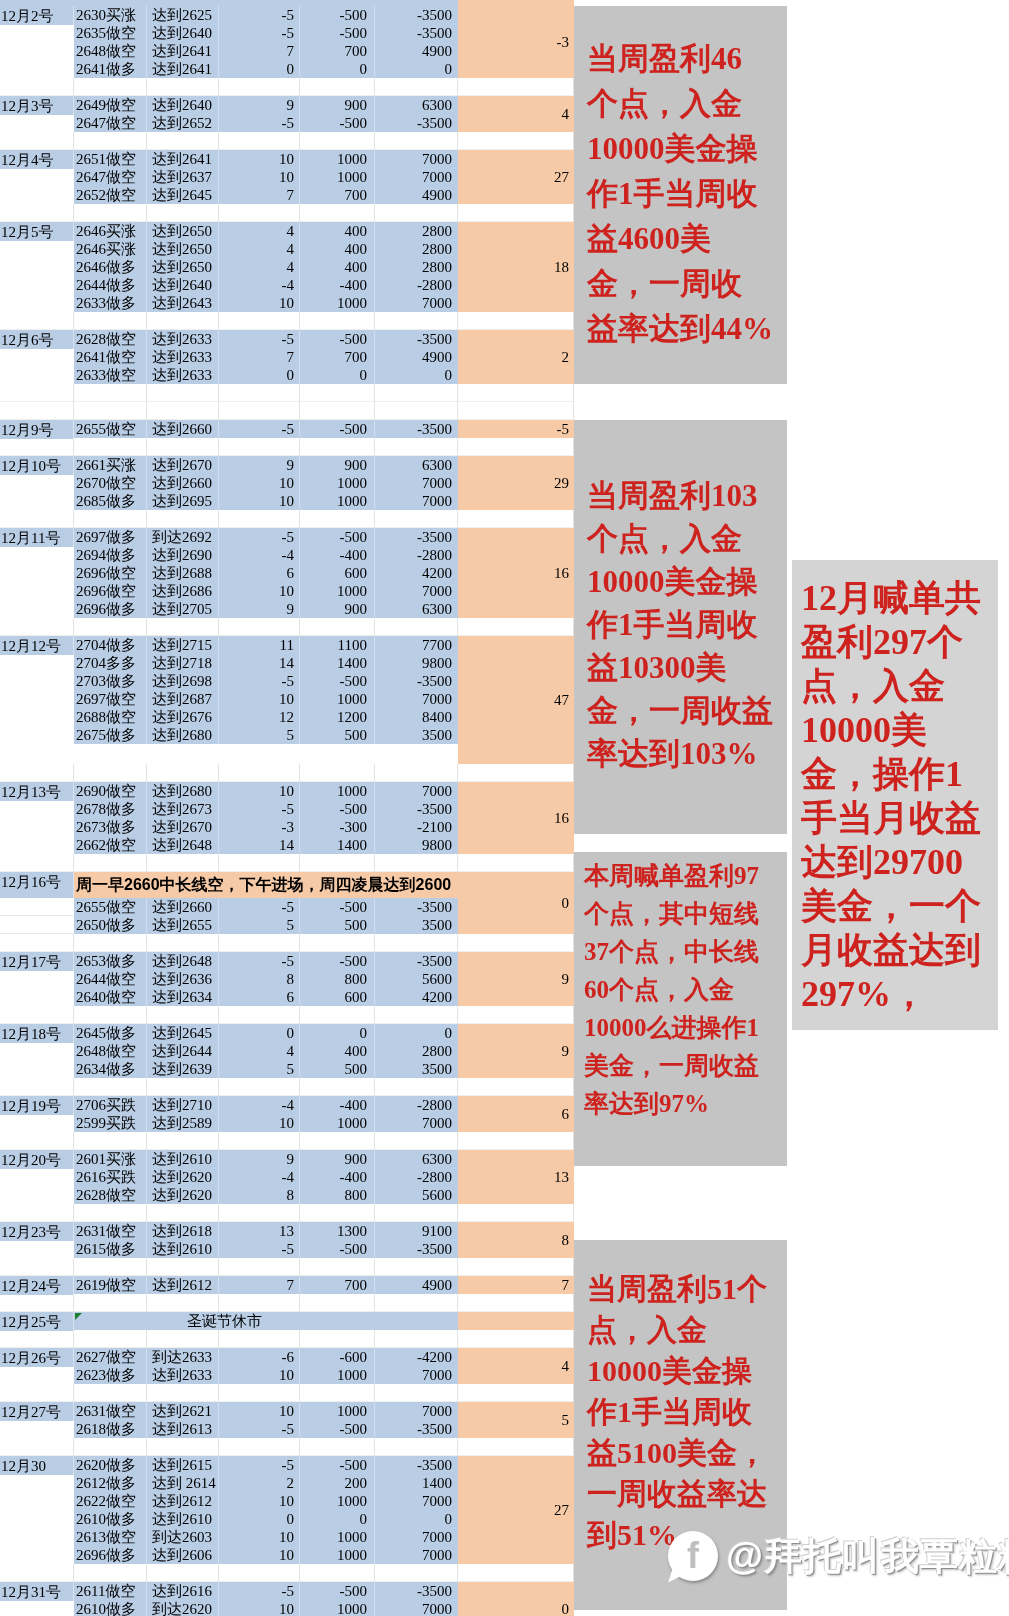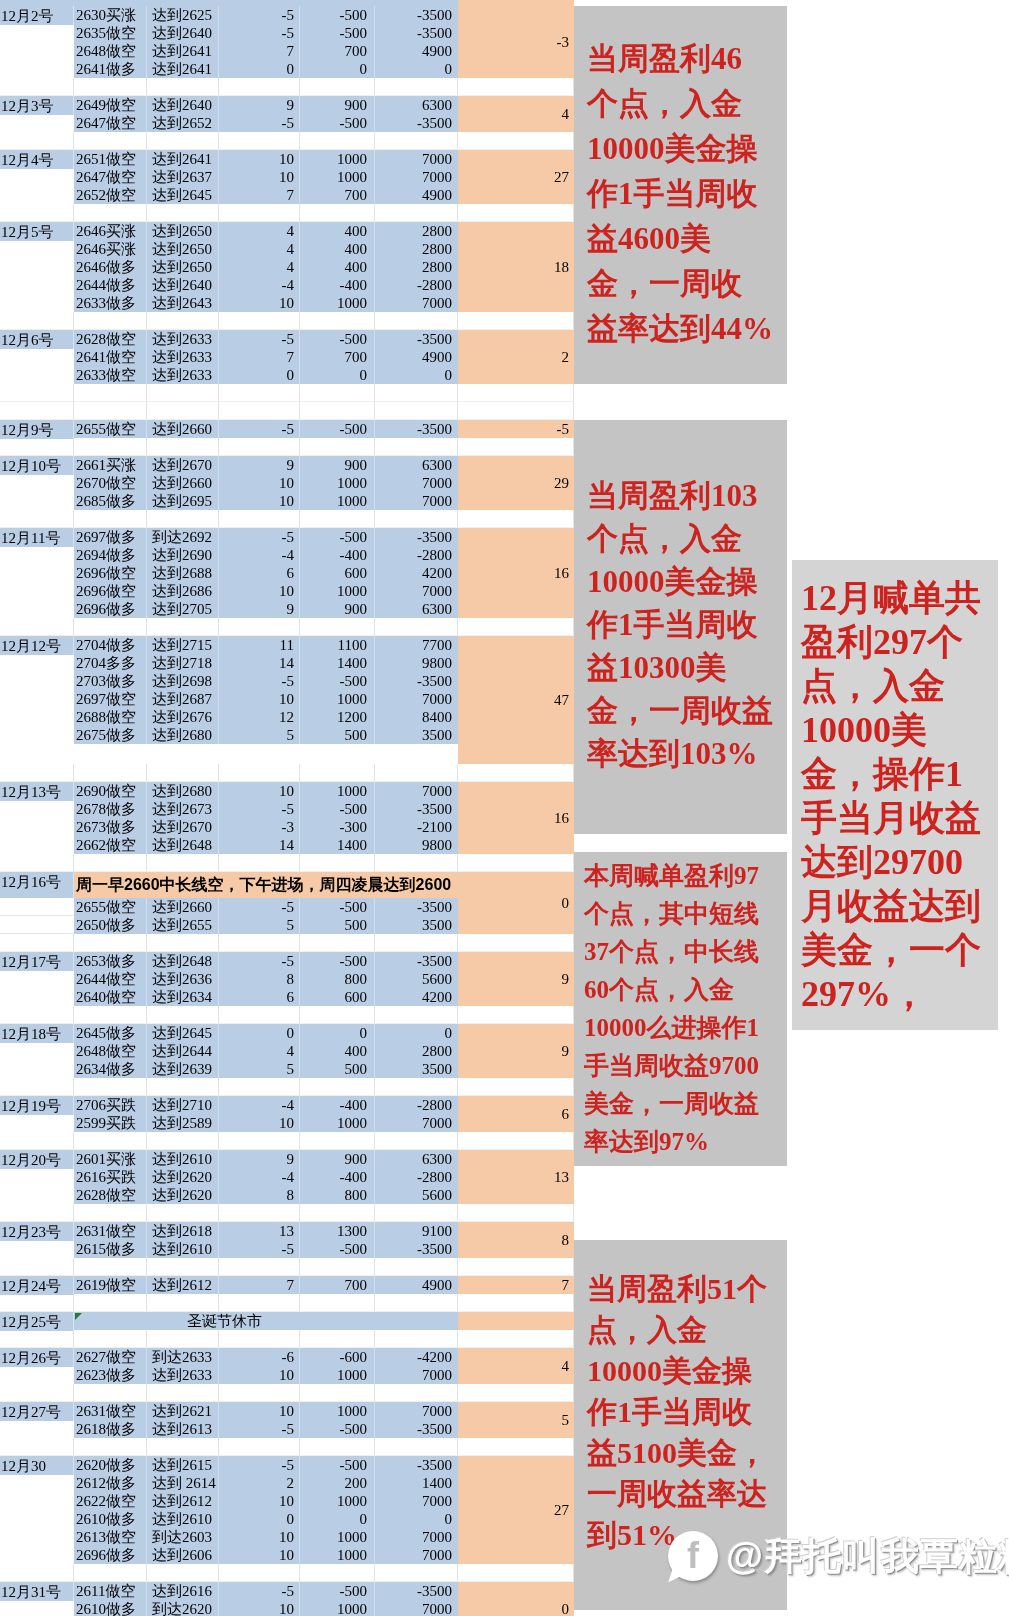--- a/index.html
+++ b/index.html
@@ -916,43 +916,42 @@
       <div>益10300美</div>
       <div>金，一周收益</div>
       <div>率达到103%</div>
     </div>
   <div class="panel" id="panel-c">
       <div>本周喊单盈利97</div>
       <div>个点，其中短线</div>
       <div>37个点，中长线</div>
       <div>60个点，入金</div>
       <div>10000么进操作1</div>
-      <div>手当周收益9700</div>
       <div>美金，一周收益</div>
       <div>率达到97%</div>
     </div>
   <div class="panel" id="panel-d">
       <div>当周盈利51个</div>
       <div>点，入金</div>
       <div>10000美金操</div>
       <div>作1手当周收</div>
       <div>益5100美金，</div>
       <div>一周收益率达</div>
       <div>到51%</div>
     </div>
   <div class="panel" id="panel-month">
       <div>12月喊单共</div>
       <div>盈利297个</div>
       <div>点，入金</div>
       <div>10000美</div>
       <div>金，操作1</div>
       <div>手当月收益</div>
       <div>达到29700</div>
+      <div>美金，一个</div>
       <div>月收益达到</div>
-      <div>美金，一个</div>
       <div>297%，</div>
     </div>
 
   <div id="watermark">
     <span class="fb-logo">f</span>
     <span class="wm-text">@拜托叫我覃粒粒</span>
   </div>
 </div>
 
 </body></html>

